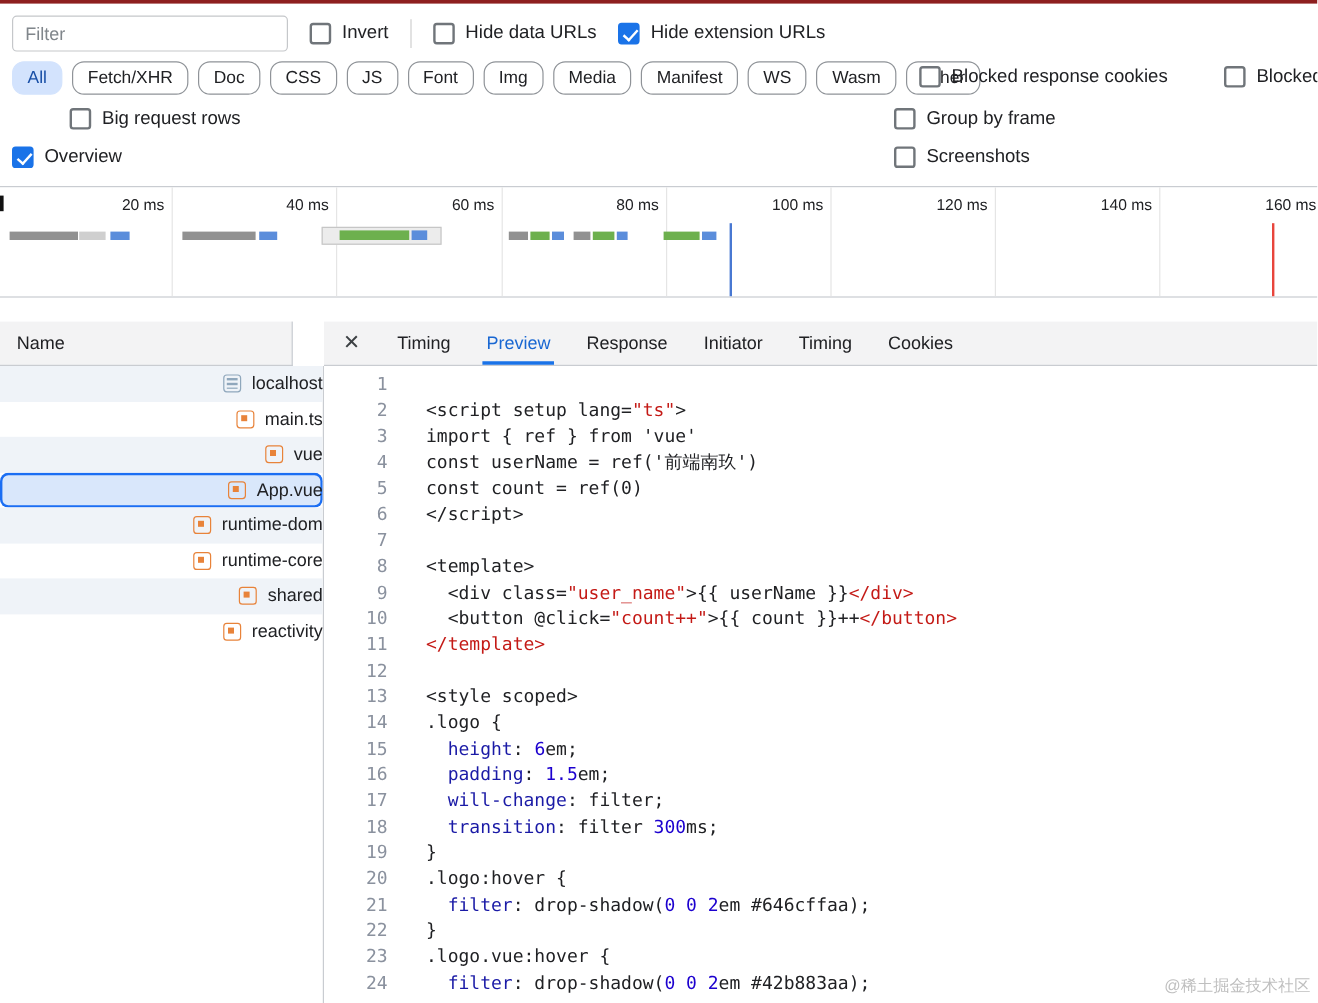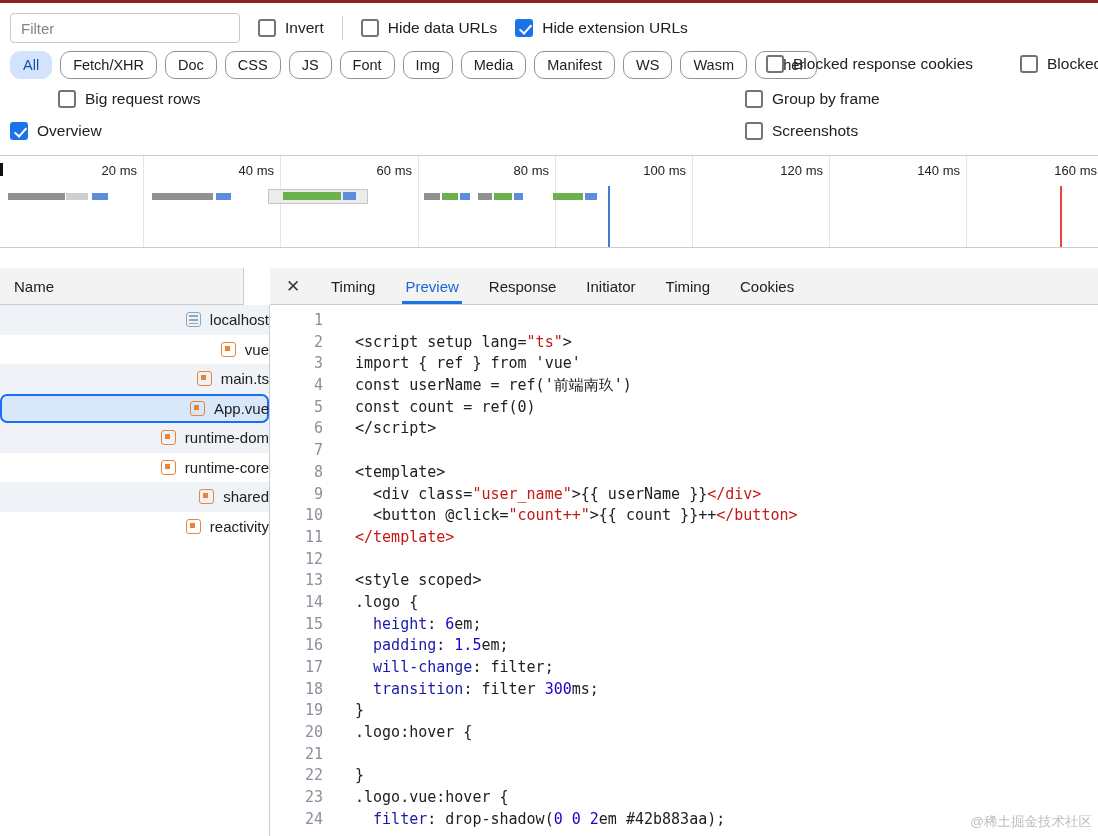--- a/index.html
+++ b/index.html
@@ -217,25 +217,25 @@
       <div class="req-row">
         <div class="fileicon document">
           <i></i>
           <i></i>
           <i></i>
         </div>
         <div class="req-label">localhost</div>
       </div>
       <div class="req-row">
         <div class="fileicon script"></div>
+        <div class="req-label">main.ts</div>
+      </div>
+      <div class="req-row">
+        <div class="fileicon script"></div>
         <div class="req-label">vue</div>
-      </div>
-      <div class="req-row">
-        <div class="fileicon script"></div>
-        <div class="req-label">main.ts</div>
       </div>
       <div class="req-row selected">
         <div class="fileicon script"></div>
         <div class="req-label">App.vue</div>
       </div>
       <div class="req-row">
         <div class="fileicon script"></div>
         <div class="req-label">runtime-dom</div>
       </div>
       <div class="req-row">
@@ -277,20 +277,20 @@
       <div class="cl"><div class="ln">11</div><div class="ct"><span class="s">&lt;/template&gt;</span></div></div>
       <div class="cl"><div class="ln">12</div><div class="ct"></div></div>
       <div class="cl"><div class="ln">13</div><div class="ct"><span class="p">&lt;style scoped&gt;</span></div></div>
       <div class="cl"><div class="ln">14</div><div class="ct"><span class="p">.logo {</span></div></div>
       <div class="cl"><div class="ln">15</div><div class="ct"><span class="p">  </span><span class="k">height</span><span class="p">: </span><span class="n">6</span><span class="p">em;</span></div></div>
       <div class="cl"><div class="ln">16</div><div class="ct"><span class="p">  </span><span class="k">padding</span><span class="p">: </span><span class="n">1.5</span><span class="p">em;</span></div></div>
       <div class="cl"><div class="ln">17</div><div class="ct"><span class="p">  </span><span class="k">will-change</span><span class="p">: filter;</span></div></div>
       <div class="cl"><div class="ln">18</div><div class="ct"><span class="p">  </span><span class="k">transition</span><span class="p">: filter </span><span class="n">300</span><span class="p">ms;</span></div></div>
       <div class="cl"><div class="ln">19</div><div class="ct"><span class="p">}</span></div></div>
       <div class="cl"><div class="ln">20</div><div class="ct"><span class="p">.logo:hover {</span></div></div>
-      <div class="cl"><div class="ln">21</div></div>
+      <div class="cl"><div class="ln">21</div><div class="ct"><span class="p">  </span><span class="k">filter</span><span class="p">: drop-shadow(</span><span class="n">0 0 2</span><span class="p">em #646cffaa);</span></div></div>
       <div class="cl"><div class="ln">22</div><div class="ct"><span class="p">}</span></div></div>
       <div class="cl"><div class="ln">23</div><div class="ct"><span class="p">.logo.vue:hover {</span></div></div>
       <div class="cl"><div class="ln">24</div><div class="ct"><span class="p">  </span><span class="k">filter</span><span class="p">: drop-shadow(</span><span class="n">0 0 2</span><span class="p">em #42b883aa);</span></div></div>
     </div>
 
   <div class="watermark">@稀土掘金技术社区</div>
 </div>
 
 </body></html>

